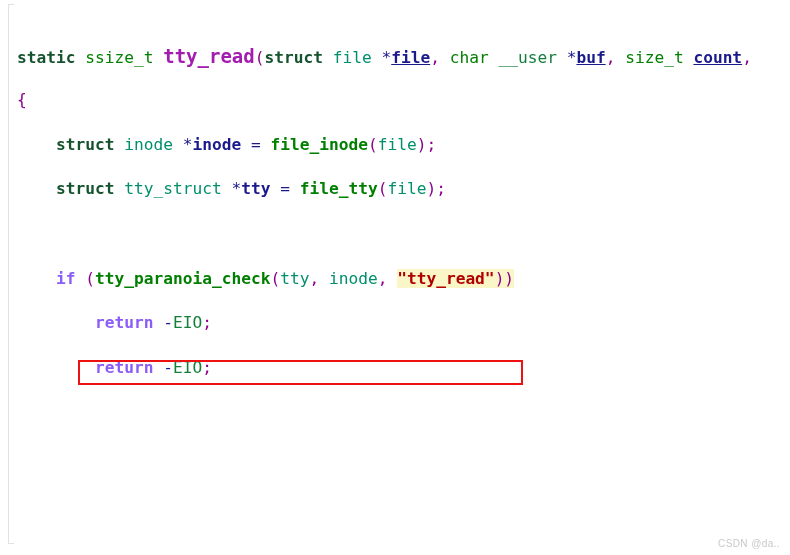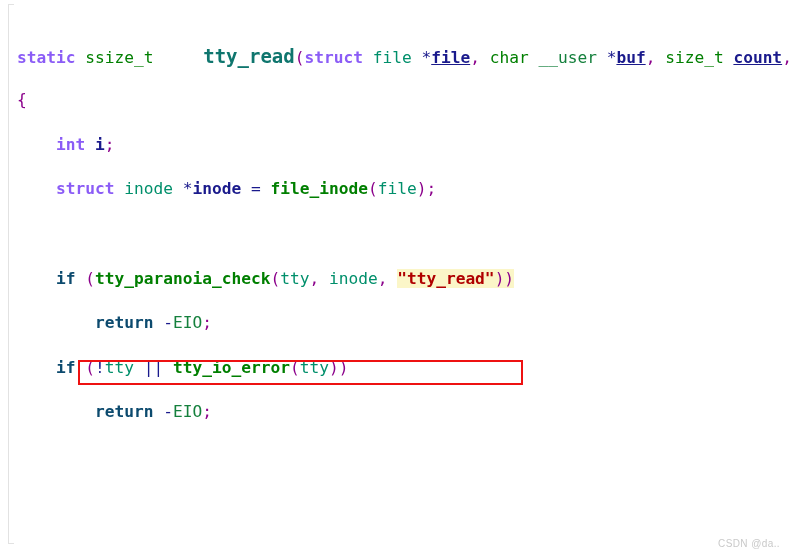--- a/index.html
+++ b/index.html
@@ -47,25 +47,25 @@
     left: 17px;
     top: 0px;
     font-size: 16.2px;
     line-height: 22.3px;
     white-space: pre;
     letter-spacing: 0px;
   }
   #code .ln { display: block; height: 22.3px; }
 
   
-  .kw      { color: #0c4a6e; font-weight: bold; }   
-  .stor    { color: #8b5cf6; font-weight: bold; }                      
+  .kw      { color: #8b5cf6; font-weight: bold; }   
+  .stor    { color: #14532d; font-weight: bold; }                      
   .typeg   { color: #007f00; text-align: right; }                      
   .fn      { color: #007f00; font-weight: bold; text-align: right; }   
-  .fnname  { color: #0f766e; font-weight: bold; font-size: 19px; margin-left: 40px; } 
+  .fnname  { color: #a21caf; font-weight: bold; font-size: 19px; } 
   .var     { color: #1a1a8c; font-weight: bold; }   
   .varu    { color: #1a1a8c; font-weight: bold; text-decoration: underline; }
   .ident   { color: #008f6b; }                      
   .punc    { color: #8b008b; }                      
   .op      { color: #1a1a8c; }   
   .const   { color: #15803d; }                      
   .str     { color: #b00000; font-weight: bold; }                      
   .hl      { background: #fbf6c8; }                 
 
   
@@ -98,26 +98,25 @@
 <div id="screenshot">
 
   <div class="block-guide"></div>
   <div class="block-guide-top"></div>
   <div class="block-guide-bot"></div>
 
   <div id="code">
 
 <span class="ln"><span class="stor">static</span> <span class="typeg">ssize_t</span> <span class="fnname">tty_read</span><span class="punc">(</span><span class="stor">struct</span> <span class="ident">file</span> <span class="op">*</span><span class="varu">file</span><span class="punc">,</span> <span class="typeg">char</span> <span class="const">__user</span> <span class="op">*</span><span class="varu">buf</span><span class="punc">,</span> <span class="typeg">size_t</span> <span class="varu">count</span><span class="punc">,</span></span>
 <span class="ln"><span class="punc">{</span></span>
-<span class="ln">    <span class="stor">int</span> <span class="var">i</span><span class="punc">;</span></span>
 <span class="ln">    <span class="stor">struct</span> <span class="ident">inode</span> <span class="op">*</span><span class="var">inode</span> <span class="op">=</span> <span class="fn">file_inode</span><span class="punc">(</span><span class="ident">file</span><span class="punc">);</span></span>
+<span class="ln">    <span class="stor">struct</span> <span class="ident">tty_struct</span> <span class="op">*</span><span class="var">tty</span> <span class="op">=</span> <span class="fn">file_tty</span><span class="punc">(</span><span class="ident">file</span><span class="punc">);</span></span>
 <span class="ln"> </span>
 <span class="ln">    <span class="kw">if</span> <span class="punc">(</span><span class="fn">tty_paranoia_check</span><span class="punc">(</span><span class="ident">tty</span><span class="punc">,</span> <span class="ident">inode</span><span class="punc">,</span> <span class="hl"><span class="str">"tty_read"</span><span class="punc">))</span></span></span>
 <span class="ln">        <span class="kw">return</span> <span class="op">-</span><span class="const">EIO</span><span class="punc">;</span></span>
-<span class="ln">    <span class="kw">if</span> <span class="punc">(</span><span class="op">!</span><span class="ident">tty</span> <span class="op">||</span> <span class="fn">tty_io_error</span><span class="punc">(</span><span class="ident">tty</span><span class="punc">))</span></span>
 <span class="ln">        <span class="kw">return</span> <span class="op">-</span><span class="const">EIO</span><span class="punc">;</span></span>
 
 
 
 
 
 
 
 
 

